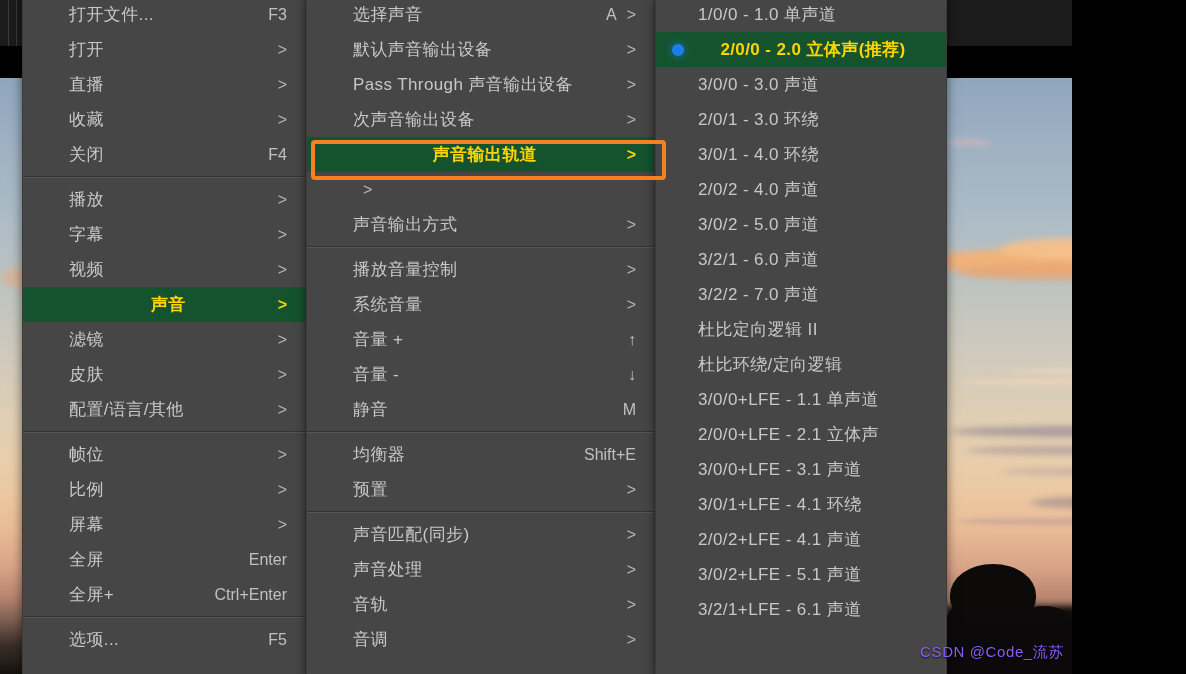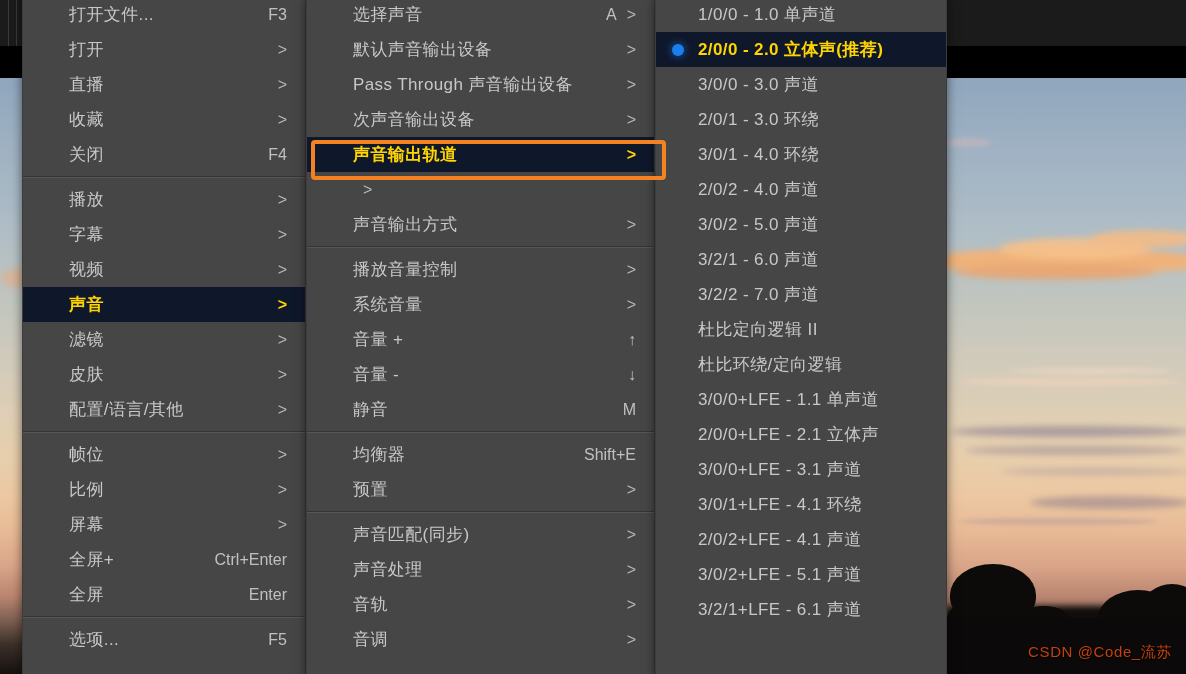--- a/index.html
+++ b/index.html
@@ -1,21 +1,21 @@
 <!DOCTYPE html>
 <html><head>
 <meta charset="utf-8">
 <style>
   html,body{margin:0;padding:0;}
   body{
     width:1186px;height:674px;overflow:hidden;
     font-family:"Liberation Sans","DejaVu Sans",sans-serif;
     background:#000;position:relative;
   }
-  #root{position:absolute;inset:0;width:1186px;height:674px;overflow:hidden;}
+  #root{position:absolute;inset:0;width:1072px;height:674px;overflow:hidden;}
 
   
   .bg-wrap{position:absolute;inset:0;overflow:hidden;background:#000;}
   .bg-photo{
     position:absolute;left:0;top:78px;width:1186px;height:596px;
     background:
       linear-gradient(to bottom,
         #8fa6bd 0%,
         #9db0c2 10%,
         #adbcc6 24%,
@@ -80,21 +80,21 @@
   #menu3{left:655px;top:-4px;width:292px;height:682px;}
 
   .mi{
     position:relative;display:flex;align-items:center;
     height:35px;padding:0 18px 0 46px;box-sizing:border-box;
     white-space:nowrap;cursor:default;
   }
   .mi .lbl{flex:1;letter-spacing:.4px;}
   .mi .acc{color:#c0c0c0;font-size:16px;margin-left:18px;}
   .mi .arw{color:#b9b9b9;font-size:16px;margin-left:10px;}
-  .mi.sel{background:#0f172a;}
+  .mi.sel{background:#14532d;text-align:center;}
   .mi.sel .lbl,.mi.sel .acc,.mi.sel .arw{color:#ffd400;font-weight:bold;}
   .sep{height:1px;background:#565656;border-top:1px solid #343434;margin:4px 0;}
 
   
   .dot{
     position:absolute;left:16px;top:50%;transform:translateY(-50%);
     width:12px;height:12px;border-radius:50%;
     background:#1b7ef0;box-shadow:0 0 6px 3px rgba(27,126,240,.30);
   }
 
@@ -102,22 +102,22 @@
   #menu3 .mi{padding-left:42px;font-size:17px;}
 
   
   .annot{
     position:absolute;left:311px;top:140px;width:355px;height:40px;
     border:4px solid #f58220;border-radius:4px;box-sizing:border-box;
     pointer-events:none;
   }
 
   .watermark{
-    position:absolute;right:14px;bottom:12px;
-    color:#c2410c;font-size:15px;letter-spacing:.6px;
+    position:absolute;right:8px;bottom:12px;
+    color:#8b5cf6;font-size:15px;letter-spacing:.6px;
     text-shadow:0 1px 2px rgba(0,0,0,.8);
     font-family:"Liberation Sans",sans-serif;
   }
 </style>
 </head>
 <body>
 
 <div id="root">
 
   <div class="bg-wrap">
@@ -211,26 +211,26 @@
       </div>
       <div class="mi">
         <span class="lbl">比例</span>
         <span class="arw">&gt;</span>
       </div>
       <div class="mi">
         <span class="lbl">屏幕</span>
         <span class="arw">&gt;</span>
       </div>
       <div class="mi">
+        <span class="lbl">全屏</span>
+        <span class="acc">Enter</span>
+      </div>
+      <div class="mi">
         <span class="lbl">全屏+</span>
         <span class="acc">Ctrl+Enter</span>
-      </div>
-      <div class="mi">
-        <span class="lbl">全屏</span>
-        <span class="acc">Enter</span>
       </div>
       <div class="sep"></div>
       <div class="mi">
         <span class="lbl">选项...</span>
         <span class="acc">F5</span>
       </div>
     </div>
 
   <div class="menu" id="menu2">
       <div class="mi">

